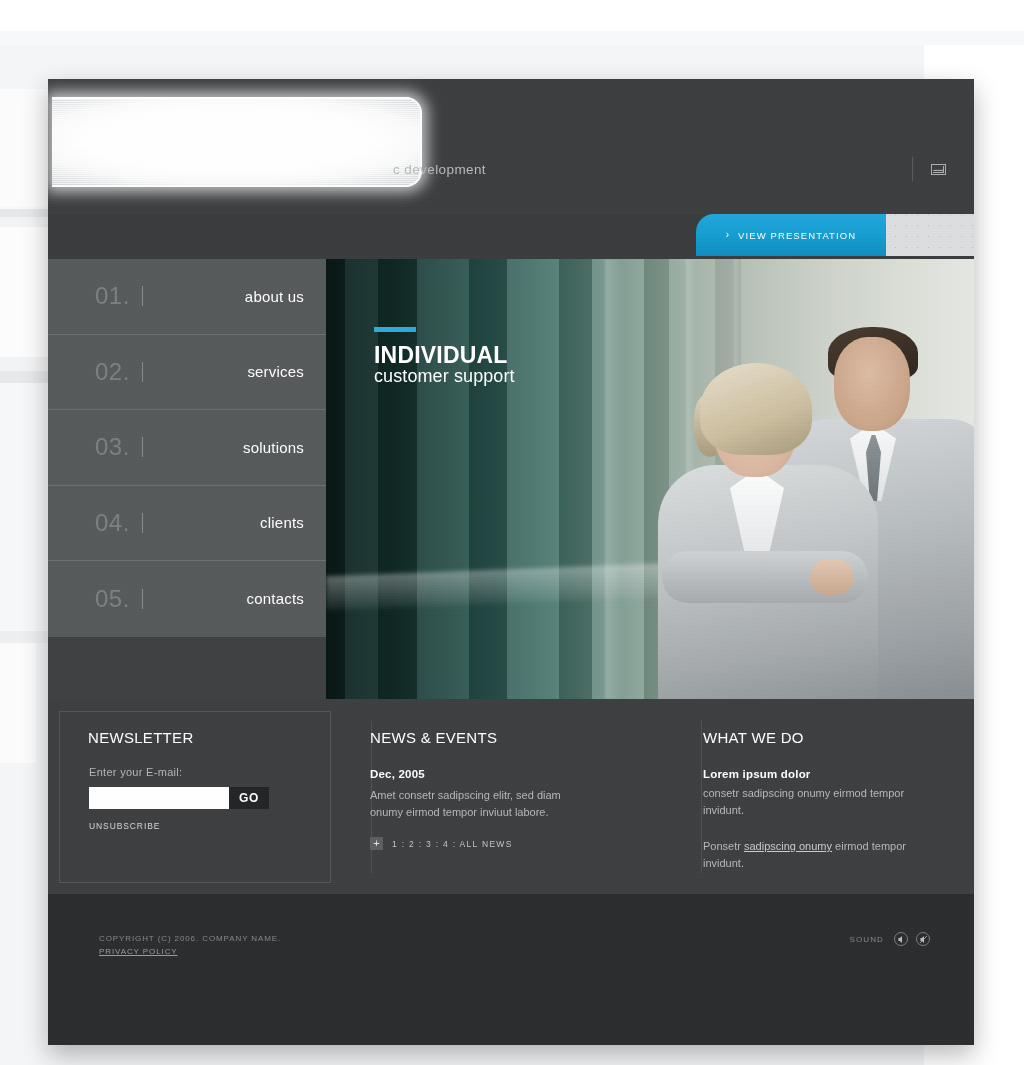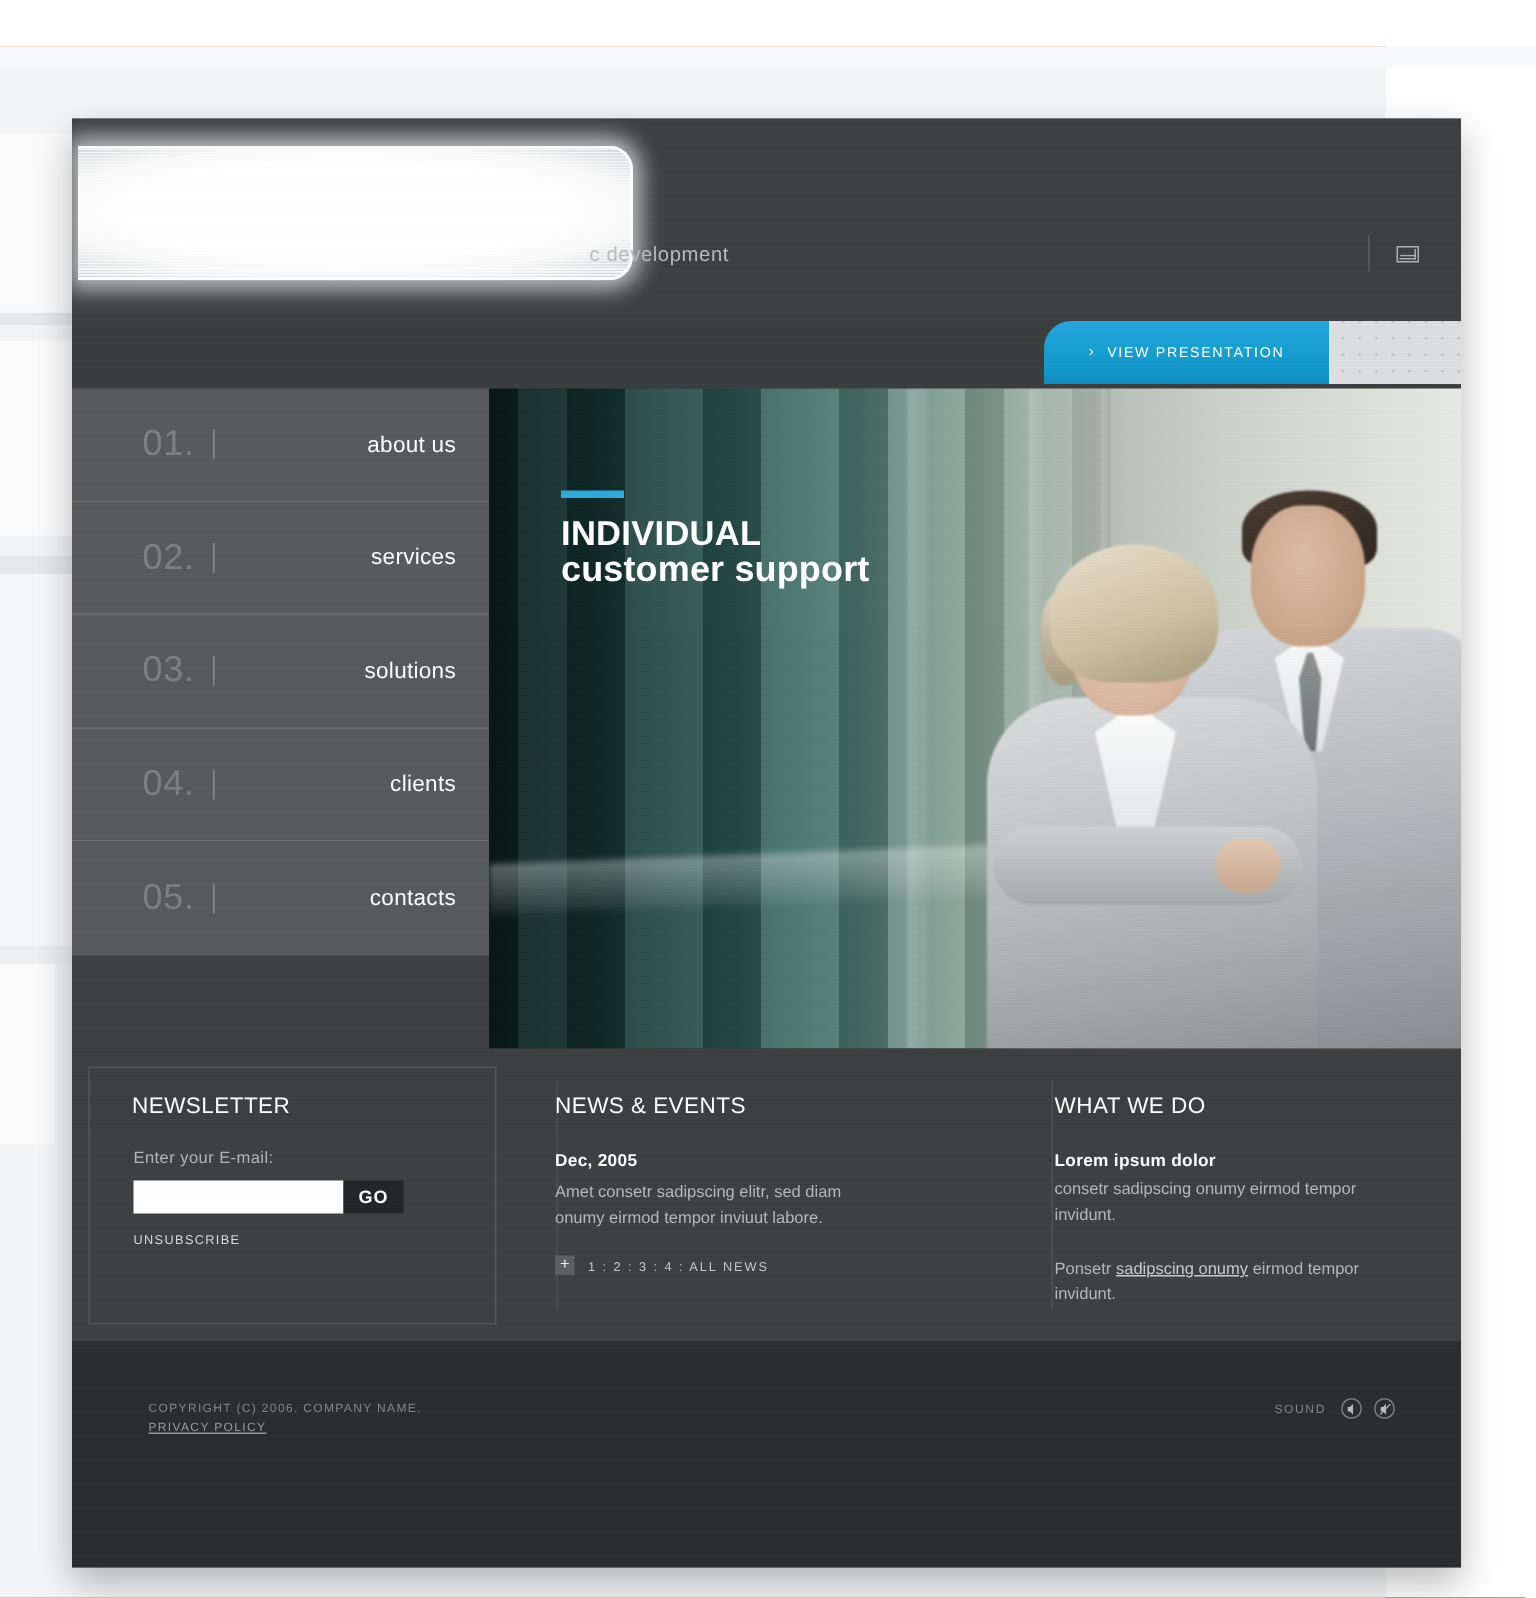--- a/index.html
+++ b/index.html
@@ -332,22 +332,22 @@
     margin-bottom: 12px;
   }
   .hero-h1 {
     font-size: 23px;
     font-weight: bold;
     color: #ffffff;
     letter-spacing: .2px;
     line-height: 1.02;
   }
   .hero-h2 {
-    font-size: 24px;
-    font-weight: bold;
+    font-size: 18px;
+    font-weight: normal;
     color: #ffffff;
     letter-spacing: .1px;
     line-height: 1.1;
   }
 
   
   .content {
     position: absolute;
     left: 0; top: 620px;
     width: 926px; height: 195px;

